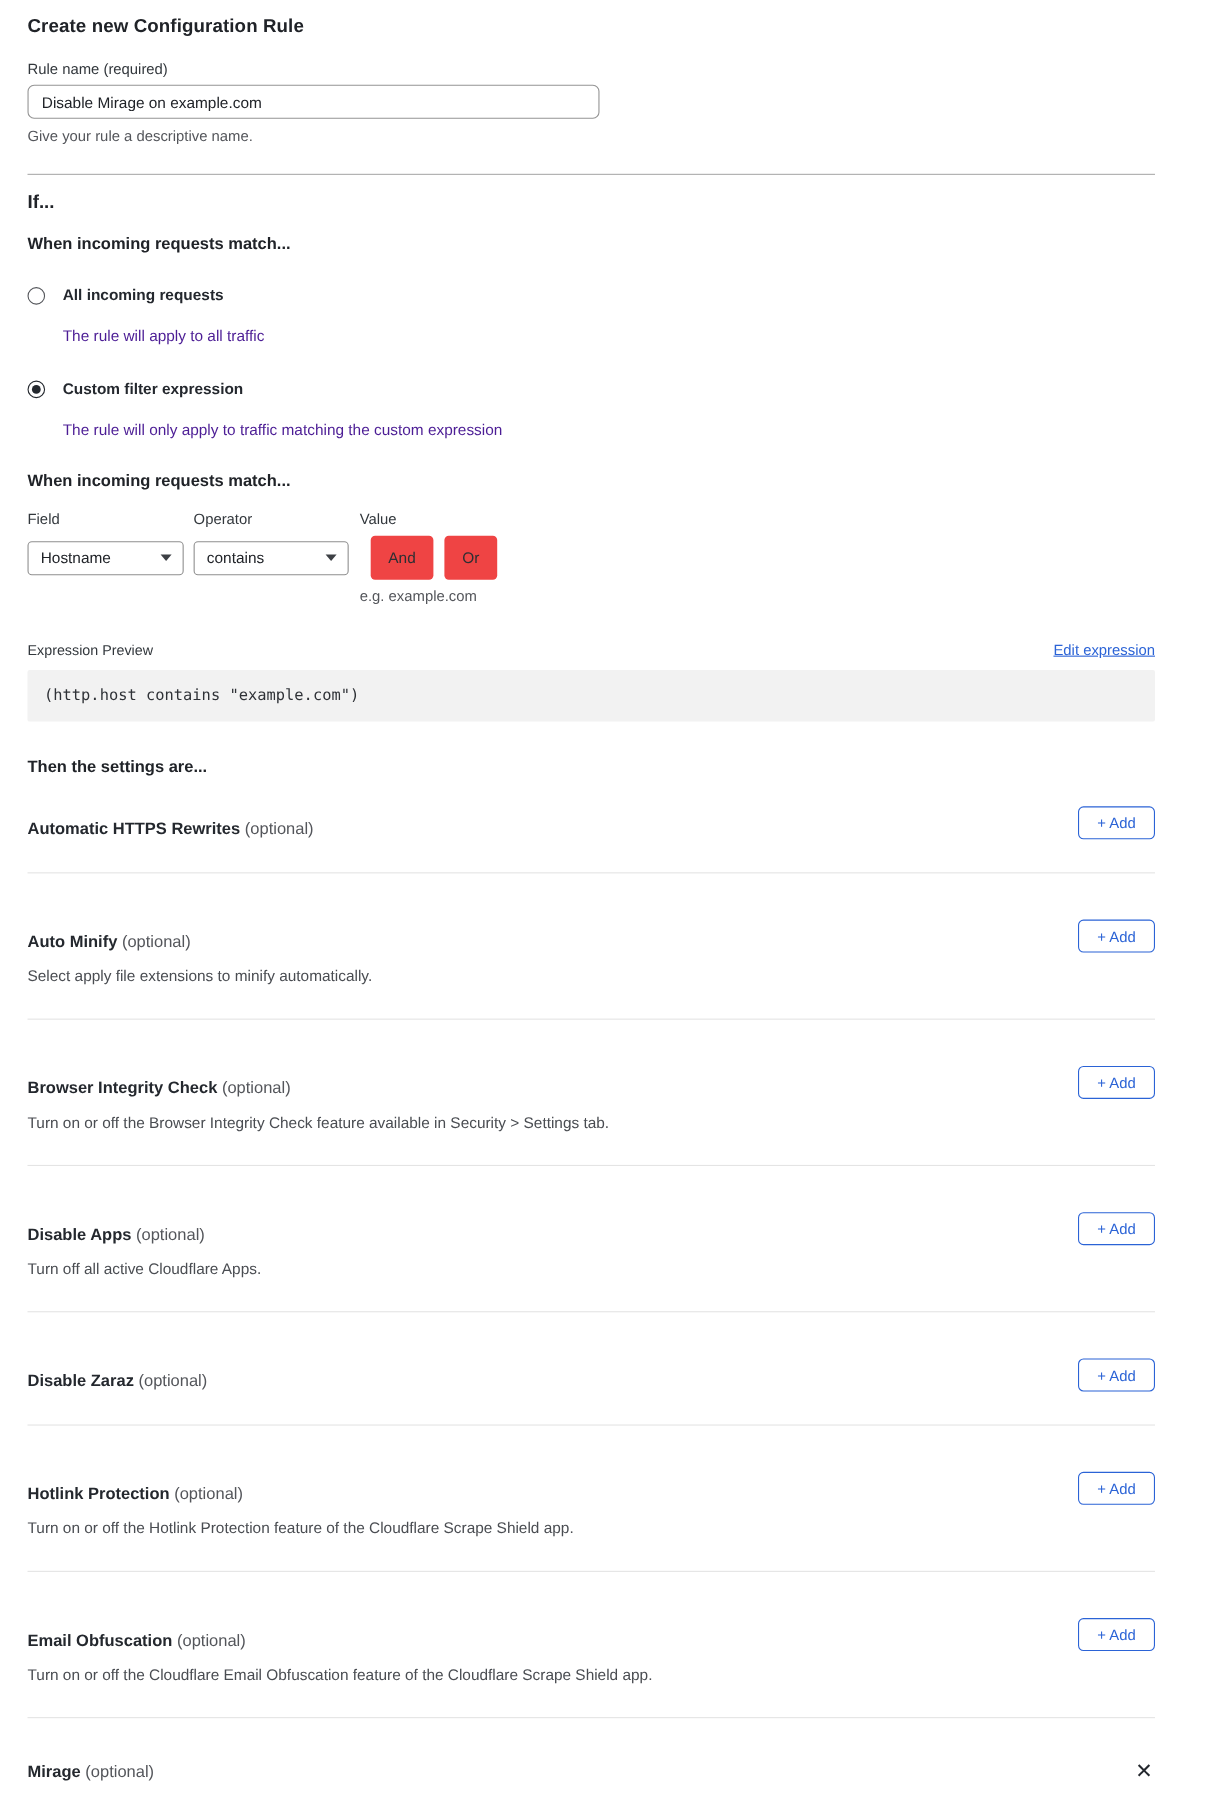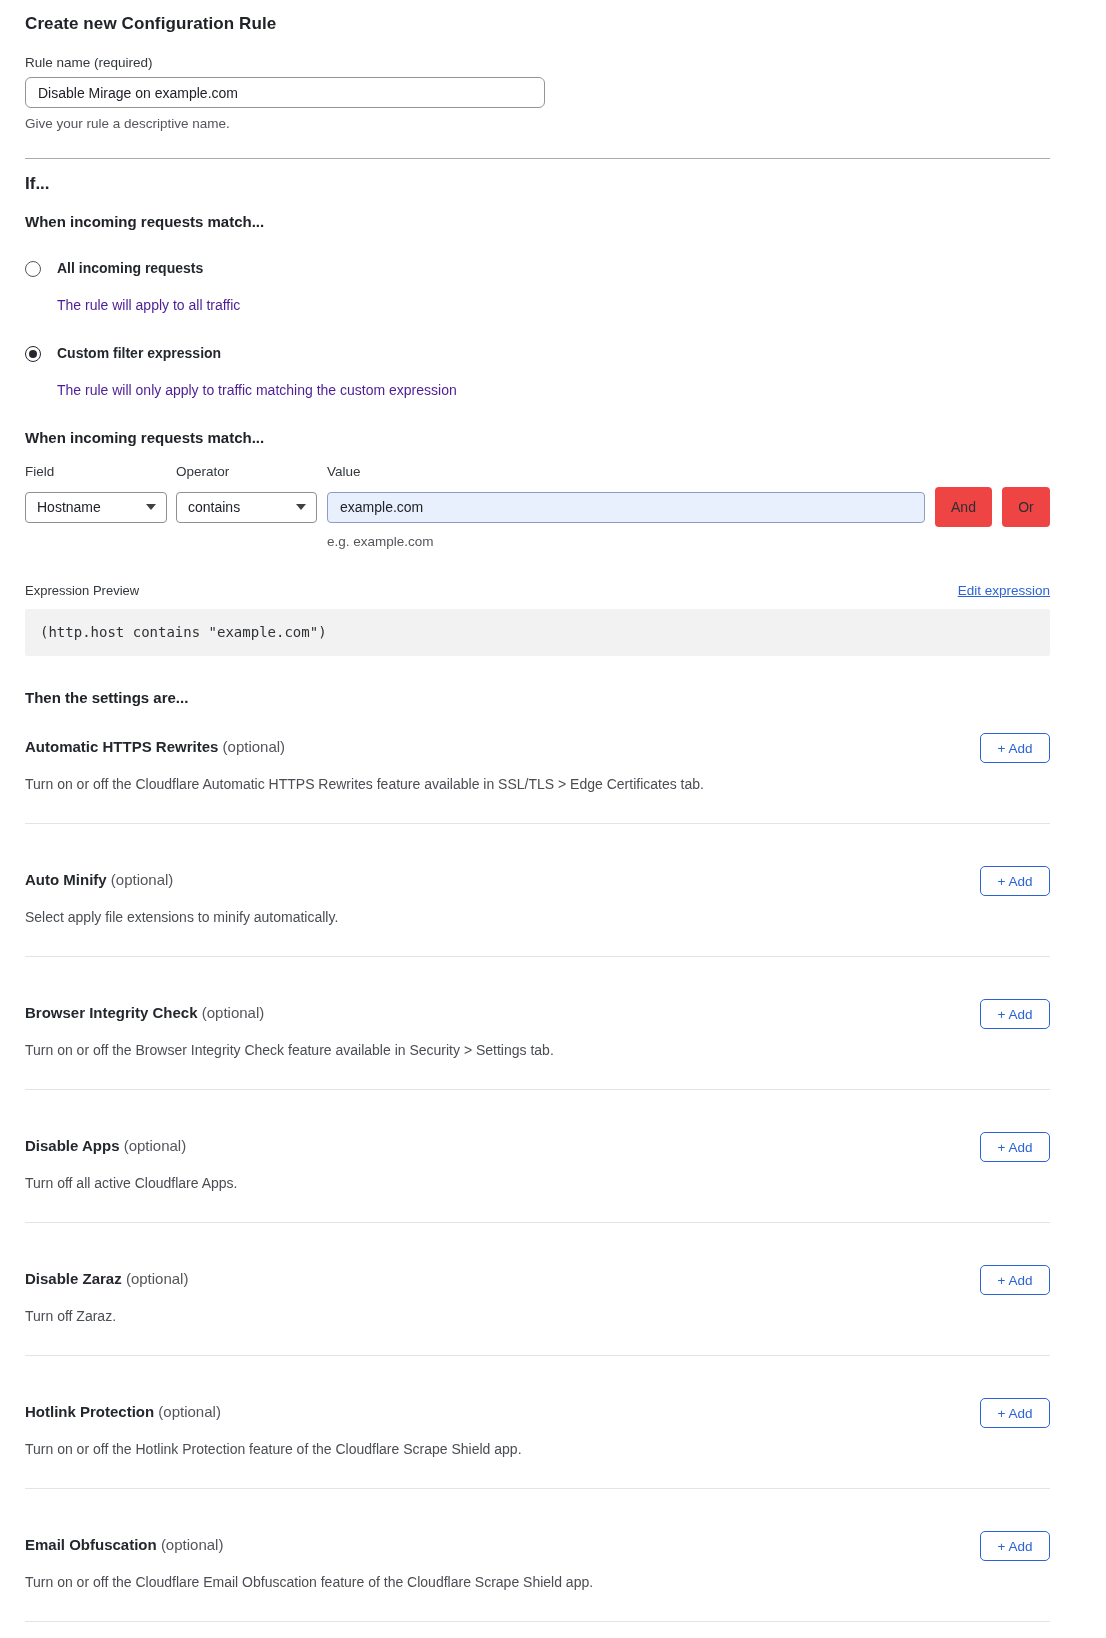--- a/index.html
+++ b/index.html
@@ -74,21 +74,21 @@
   .code-box {
     margin-top: 11px; background: #f2f2f2; border-radius: 2px;
     padding: 15px; font-family: "DejaVu Sans Mono", "Liberation Mono", monospace;
     font-size: 14px; color: #2f3237; line-height: 17px;
   }
 
   .then-heading { font-size: 15px; font-weight: 700; margin-top: 33px; }
 
   .setting-row { border-bottom: 1px solid #e4e4e4; padding: 40px 0 30px; }
   .setting-row.first { padding-top: 25px; }
-  .setting-head { display: flex; justify-content: space-between; align-items: center; }
+  .setting-head { display: flex; justify-content: space-between; align-items: flex-end; }
   .setting-name { font-size: 15px; font-weight: 700; color: #24282e; line-height: 18px; }
   .setting-optional { font-size: 15px; font-weight: 400; color: #54565b; }
   .setting-desc { font-size: 14px; color: #4a4d52; margin-top: 13px; line-height: 17px; }
   .add-btn {
     width: 70px; height: 30px; margin-top: 2px; background: #fff; color: #2b63d6;
     border: 1px solid #2b63d6; border-radius: 5px; font-size: 13.5px;
     font-family: inherit; cursor: pointer; flex: 0 0 auto;
   }
 
   .mirage-section { padding-top: 40px; }
@@ -139,21 +139,20 @@
 
   <div class="builder-row">
     <div class="select field-select">
       <span>Hostname</span>
       <span class="chevron"></span>
     </div>
     <div class="select operator-select">
       <span>contains</span>
       <span class="chevron"></span>
     </div>
-    <input class="value-input" type="text" value="example.com" style="">
     <button class="gray-btn and-btn">And</button>
     <button class="gray-btn or-btn">Or</button>
   </div>
   <div class="value-hint">e.g. example.com</div>
 
   <div class="preview-header">
     <div class="preview-label">Expression Preview</div>
     <a class="edit-link">Edit expression</a>
   </div>
   <div class="code-box">(http.host contains "example.com")</div>
@@ -161,21 +160,20 @@
   <div class="then-heading">Then the settings are...</div>
 
   <div id="settings-list">
     <div class="setting-row first">
       <div class="setting-head">
         <div class="setting-name">
           <span class="tpl-name">Automatic HTTPS Rewrites</span> <span class="setting-optional tpl-optional">(optional)</span>
         </div>
         <button class="add-btn tpl-add">+ Add</button>
       </div>
-      <div class="setting-desc tpl-desc">Turn on or off the Cloudflare Automatic HTTPS Rewrites feature available in SSL/TLS &gt; Edge Certificates tab.</div>
     </div>
 
     <div class="setting-row">
       <div class="setting-head">
         <div class="setting-name">
           <span class="tpl-name">Auto Minify</span> <span class="setting-optional tpl-optional">(optional)</span>
         </div>
         <button class="add-btn tpl-add">+ Add</button>
       </div>
       <div class="setting-desc tpl-desc">Select apply file extensions to minify automatically.</div>
@@ -201,21 +199,20 @@
       <div class="setting-desc tpl-desc">Turn off all active Cloudflare Apps.</div>
     </div>
 
     <div class="setting-row">
       <div class="setting-head">
         <div class="setting-name">
           <span class="tpl-name">Disable Zaraz</span> <span class="setting-optional tpl-optional">(optional)</span>
         </div>
         <button class="add-btn tpl-add">+ Add</button>
       </div>
-      <div class="setting-desc tpl-desc">Turn off Zaraz.</div>
     </div>
 
     <div class="setting-row">
       <div class="setting-head">
         <div class="setting-name">
           <span class="tpl-name">Hotlink Protection</span> <span class="setting-optional tpl-optional">(optional)</span>
         </div>
         <button class="add-btn tpl-add">+ Add</button>
       </div>
       <div class="setting-desc tpl-desc">Turn on or off the Hotlink Protection feature of the Cloudflare Scrape Shield app.</div>

